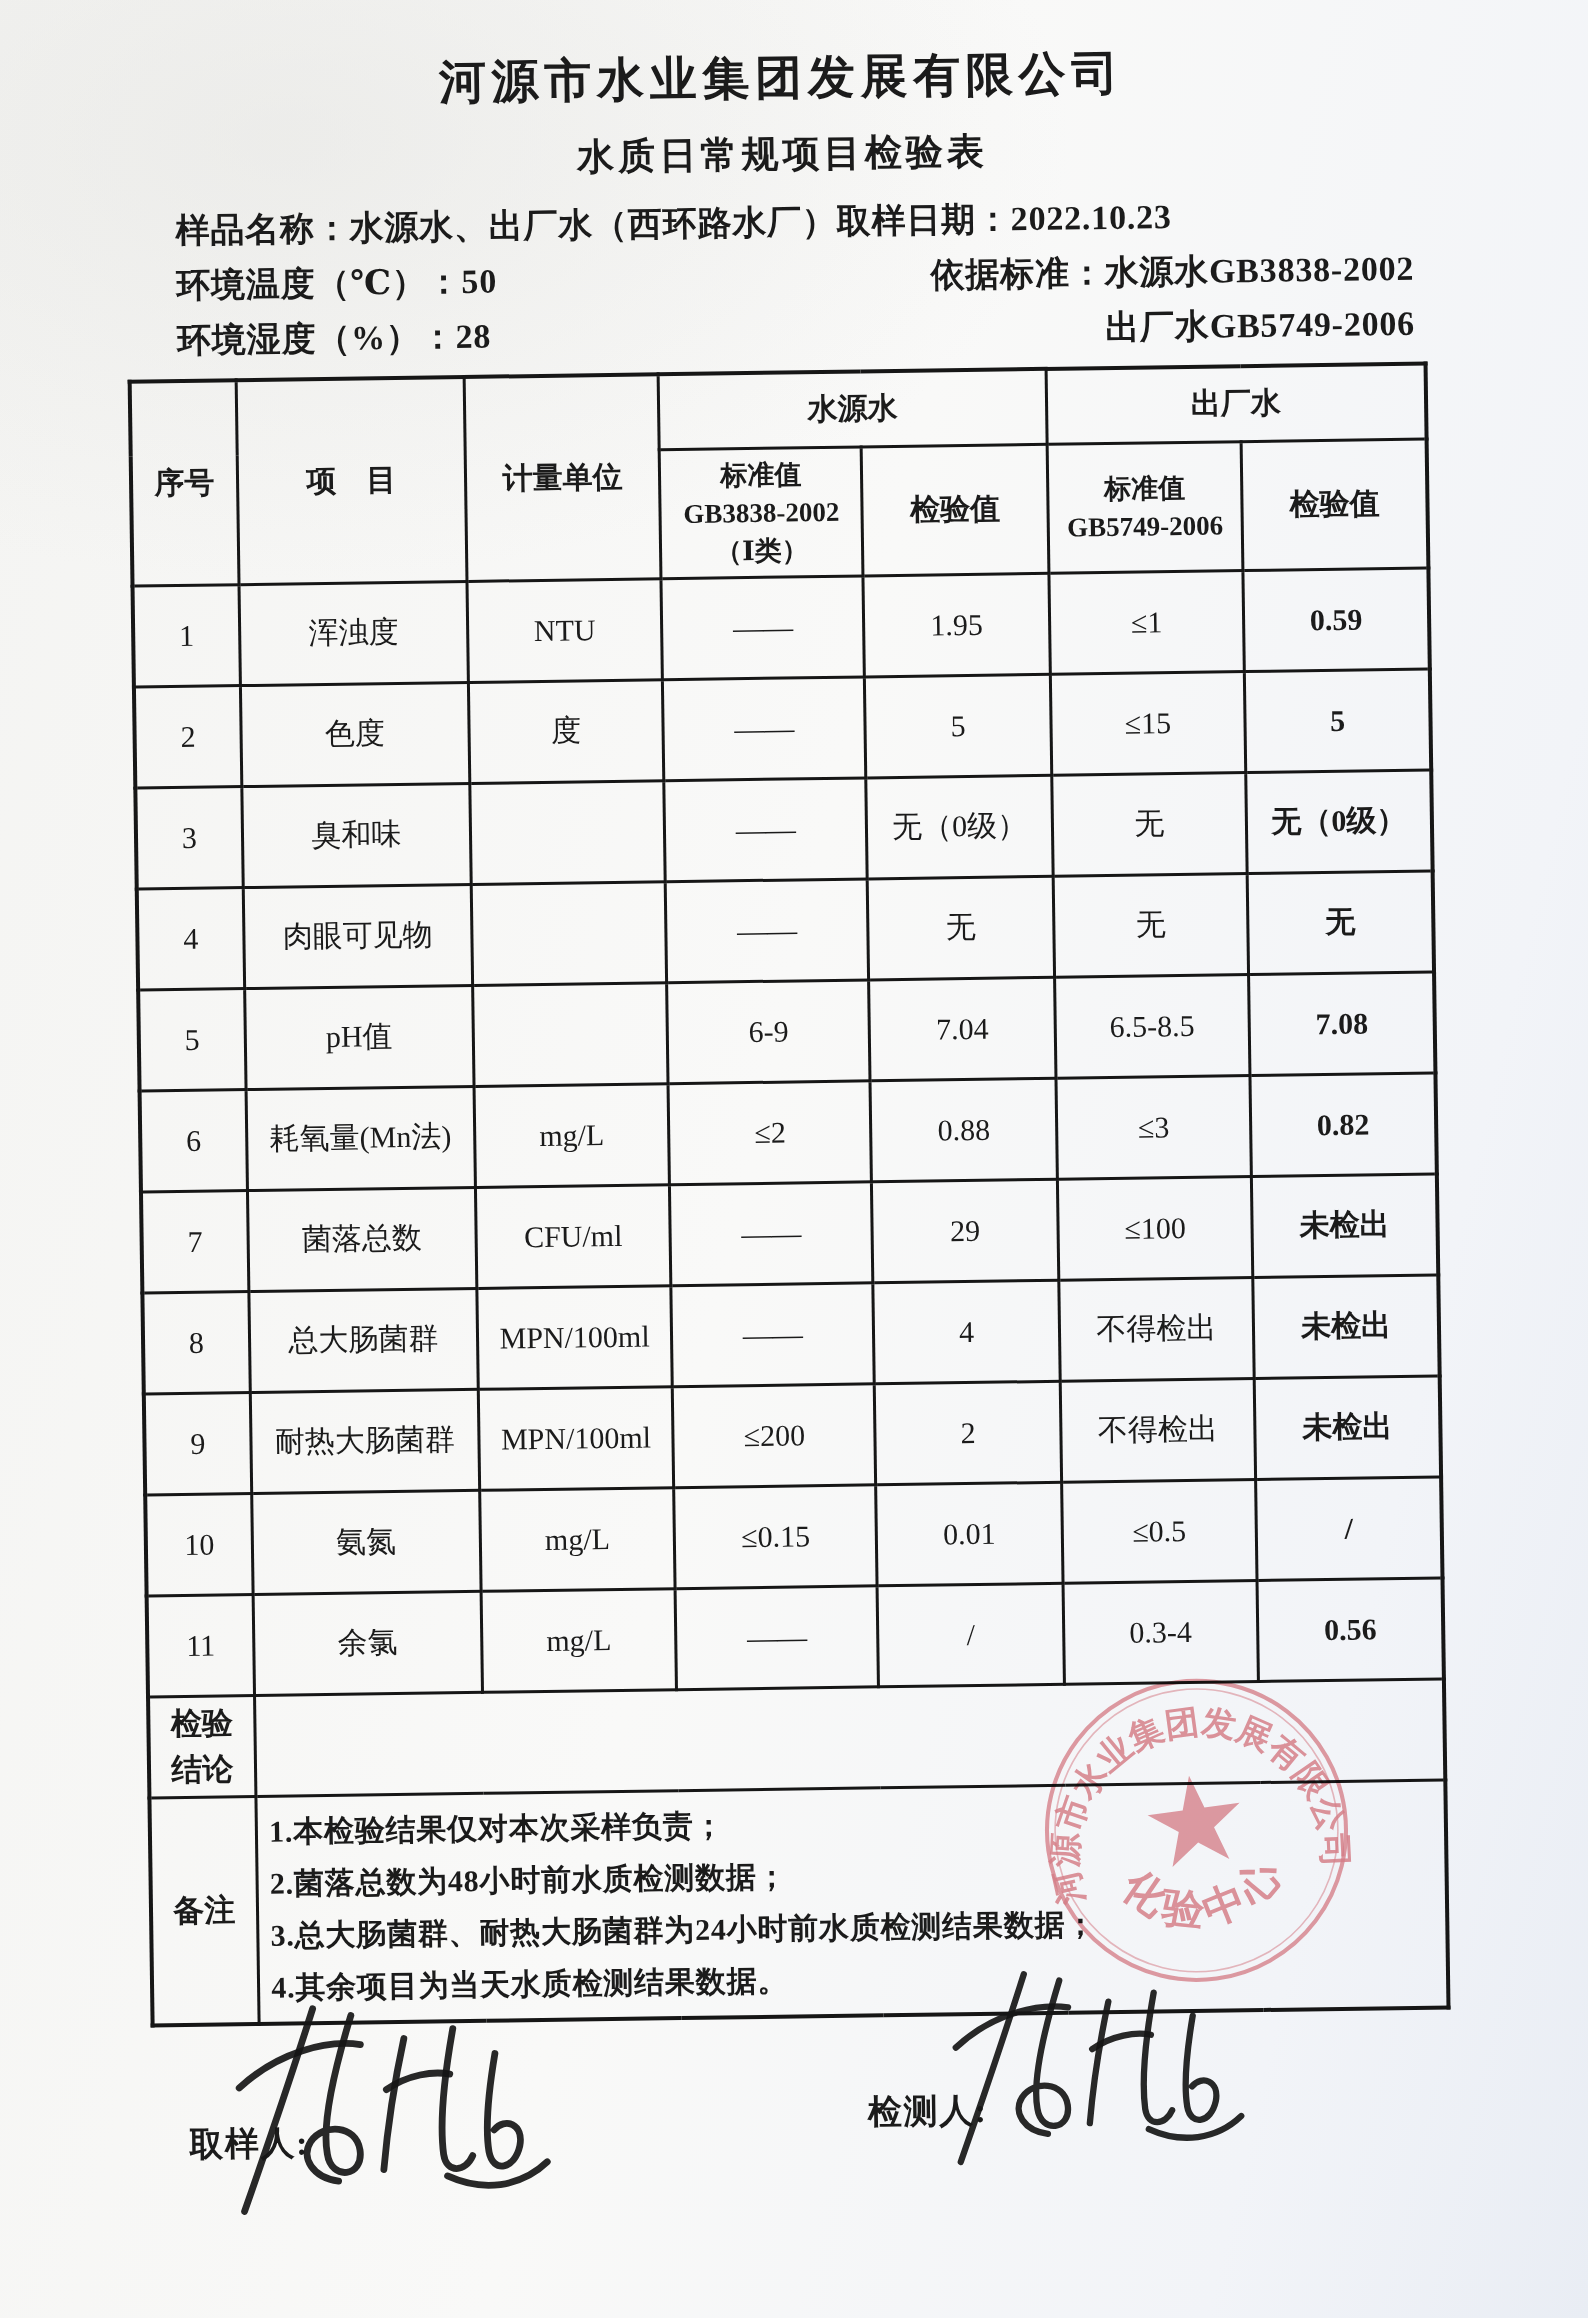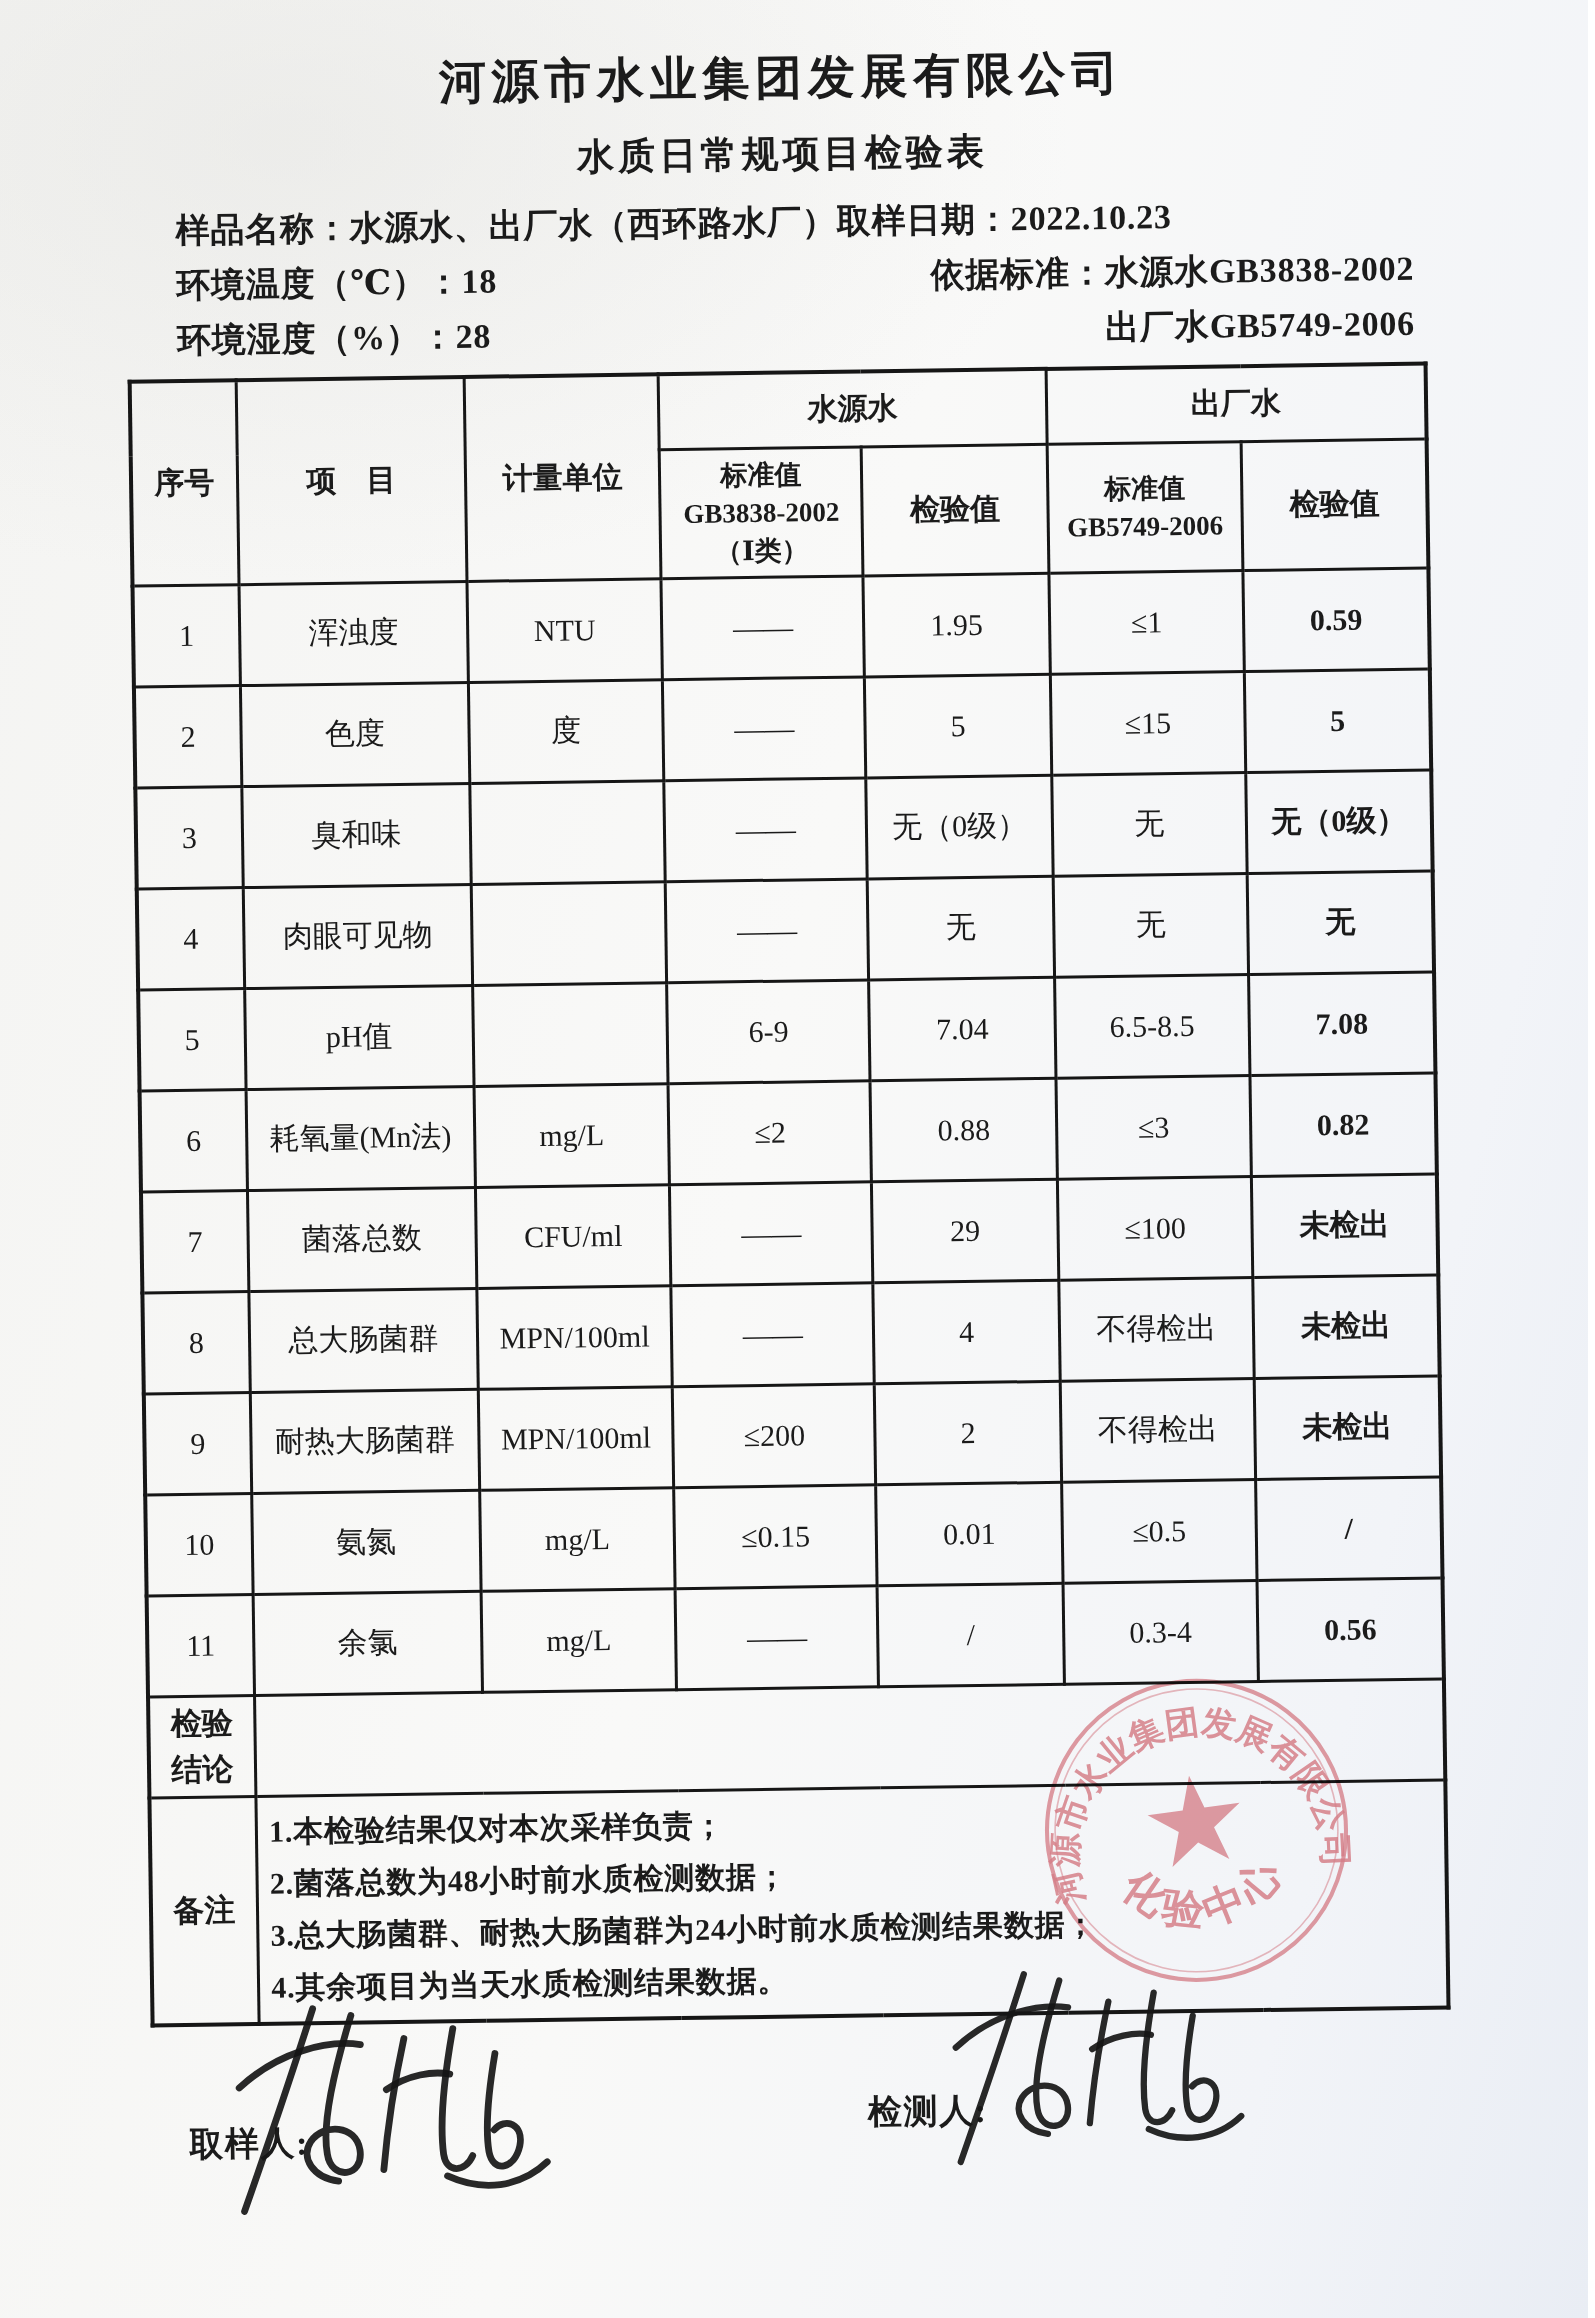--- a/index.html
+++ b/index.html
@@ -69,21 +69,21 @@
     <div class="doc-title">水质日常规项目检验表</div>
 
     <div class="info">
       <div class="iline first">
         <span>样品名称：</span>
           <span>水源水、出厂水（西环路水厂）</span>
           <span>取样日期：</span>
           <span>2022.10.23</span>
       </div>
       <div class="iline">
-        <span><span>环境温度（℃）：</span><span>18</span></span>
+        <span><span>环境温度（℃）：</span><span>50</span></span>
         <span><span>依据标准：</span><span>水源水GB3838-2002</span></span>
       </div>
       <div class="iline">
         <span><span>环境湿度（%）：</span><span>28</span></span>
         <span>出厂水GB5749-2006</span>
       </div>
     </div>
 
     <table class="report">
       <colgroup>

